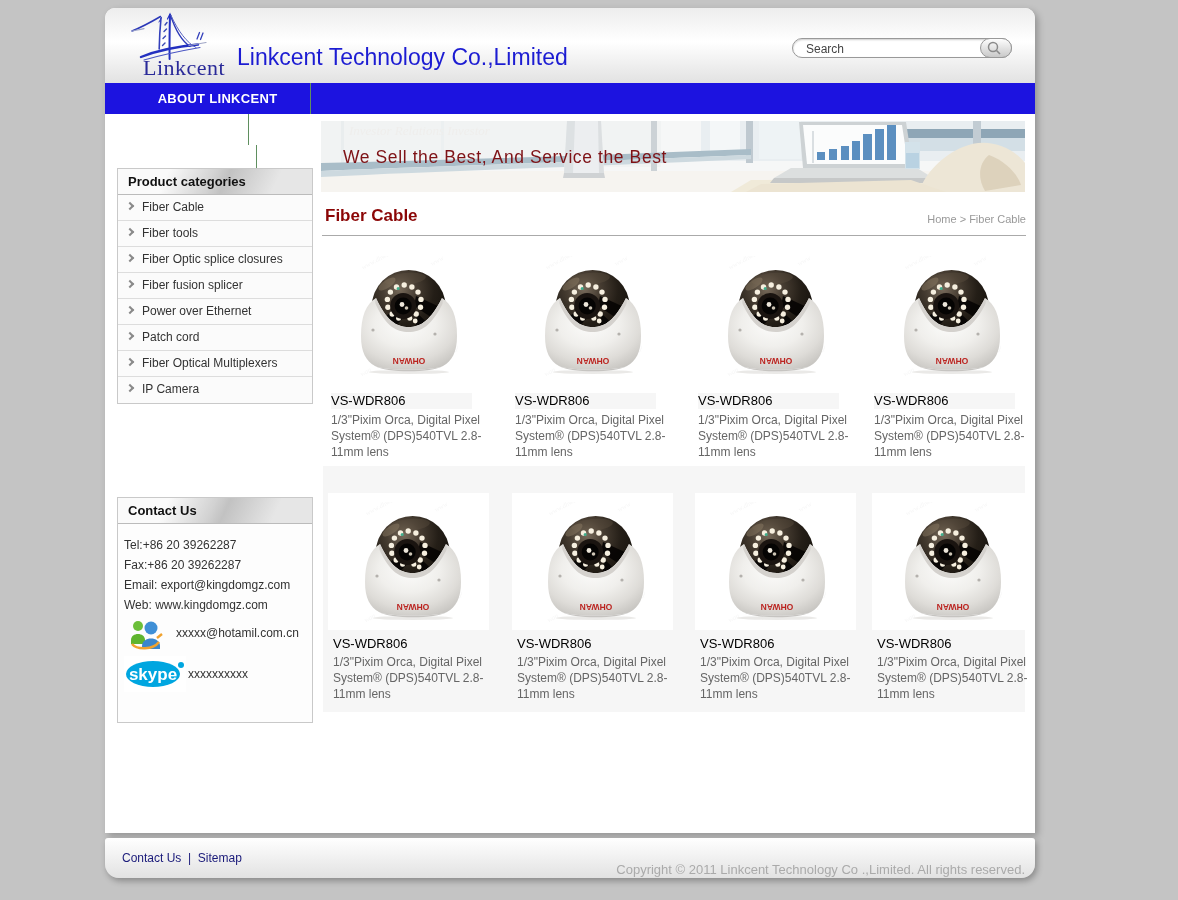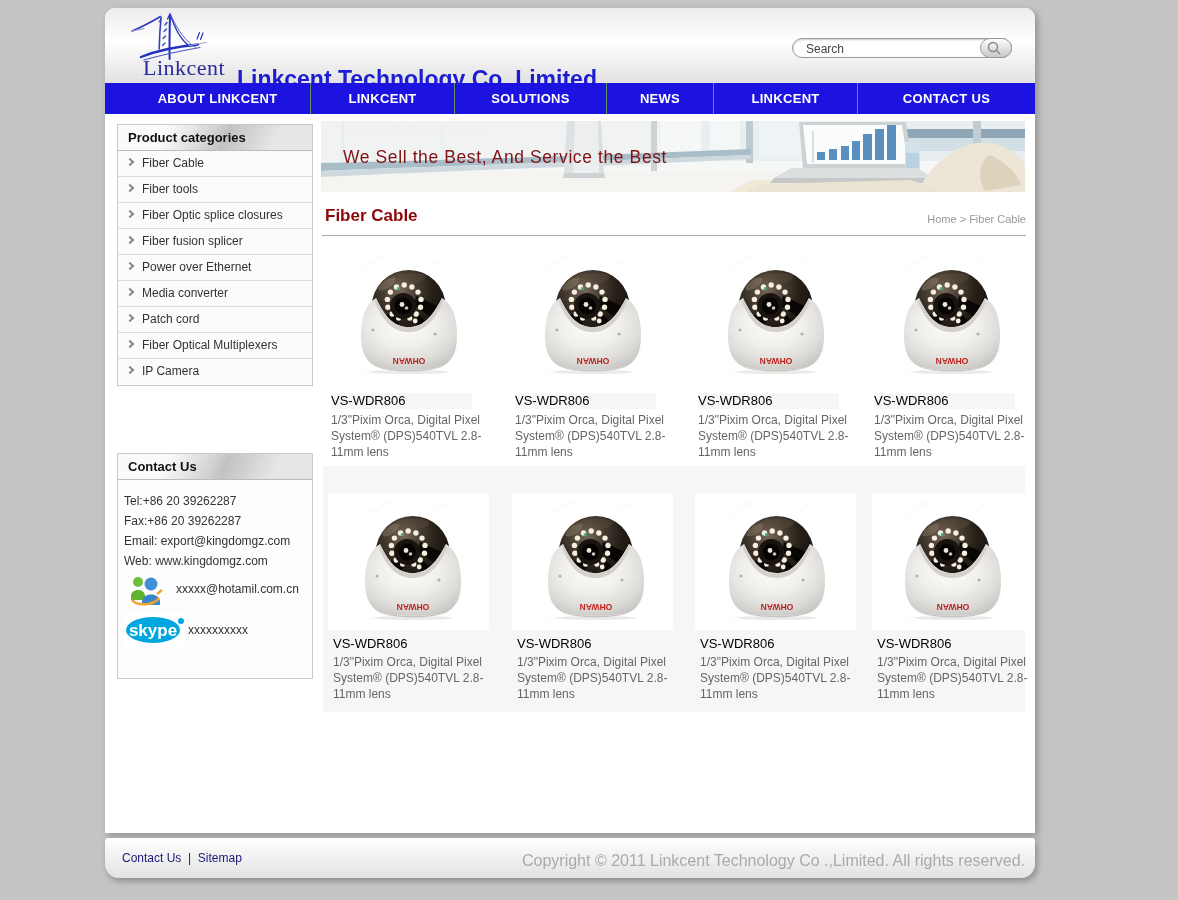--- a/index.html
+++ b/index.html
@@ -1,50 +1,50 @@
 <!DOCTYPE html>
 <html><head>
 <meta charset="utf-8">
 <style>
   * { margin:0; padding:0; box-sizing:border-box; }
   html,body { width:1178px; height:900px; background:#c4c4c4; font-family:"Liberation Sans", sans-serif; overflow:hidden; }
   #page { position:absolute; left:105px; top:8px; width:930px; height:825px; background:#ffffff; border-radius:10px 10px 0 0; box-shadow:3px 3px 7px rgba(0,0,0,0.25); }
   #header { position:absolute; left:0; top:0; width:930px; height:75px; border-radius:10px 10px 0 0; background:linear-gradient(#ededed, #ffffff 45%, #e2e2e2); }
   #logo { position:absolute; left:26px; top:4px; }
   #logotext { position:absolute; left:38px; top:47px; font-family:"Liberation Serif", serif; font-size:22px; color:#2a2a99; letter-spacing:0.5px; }
-  #sitetitle { position:absolute; left:132px; top:36px; font-size:23px; font-weight:bold; color:#1c1cd2; letter-spacing:0px;margin-top:22px; }
+  #sitetitle { position:absolute; left:132px; top:36px; font-size:23px; font-weight:normal; color:#1c1cd2; letter-spacing:0px; }
   #search { position:absolute; left:687px; top:30px; width:220px; height:20px; background:#fff; border:1px solid #999; border-radius:10px; box-shadow:inset 0 1px 2px rgba(0,0,0,0.2); }
   #search .ph { position:absolute; left:13px; top:3px; font-size:12px; color:#444; }
   #search .btn { position:absolute; right:-1px; top:-1px; width:32px; height:20px; border-radius:10px; background:linear-gradient(#fdfdfd,#c9c9c9); border:1px solid #999; }
-  #nav { position:absolute; left:0; top:75px; width:930px; height:31px; background:#1c13e0; display:flex; }
+  #nav { position:absolute; left:0; top:75px; width:930px; height:31px; background:#1c13e0; display:flex;flex-direction:column; }
   #nav .it { height:31px; line-height:31px; text-align:center; color:#fff; font-size:13px; font-weight:bold; border-right:1px solid #5f8f5f; letter-spacing:0.3px; }
   #nav .it:last-child { border-right:none; }
 
-  .sbox { position:absolute; left:12px; width:196px; background:#fdfdfd; border:1px solid #c9c9c9; }
+  .sbox { position:absolute; left:12px; width:196px; background:#fdfdfd; border:1px solid #c9c9c9;margin-top:44px; }
   .sbox .hd { height:26px; line-height:26px; padding-left:10px; font-size:13px; font-weight:bold; color:#111; background:linear-gradient(115deg, #fafafa 25%, #d2d2d2 48%, #c2c2c2 55%, #e6e6e6 80%); border-bottom:1px solid #bbb; }
   #cats { top:116px; }
   #cats .item { height:26px; line-height:25px; border-bottom:1px solid #ddd; font-size:12px; color:#333; padding-left:24px; position:relative; background:#fbfbfb; }
   #cats .item:last-child { border-bottom:none; }
   #cats .item .ar { position:absolute; left:9px; top:8px; width:6px; height:6px; border-right:2px solid #8a8a8a; border-bottom:2px solid #8a8a8a; transform:rotate(-45deg); }
   #contact { top:445px; height:226px; }
   #contact .ln { font-size:12px; color:#333; margin:0 0 0 6px; white-space:nowrap; height:14px; }
 
   #banner { position:absolute; left:216px; top:113px; width:704px; height:71px; overflow:hidden; background:linear-gradient(#f8f9fa, #e9ebec); }
   #pagetitle { position:absolute; left:220px; top:198px; font-size:17px; font-weight:bold; color:#8b0606; }
   #crumb { position:absolute; right:9px; top:205px; font-size:11px; color:#999; }
   #sep { position:absolute; left:217px; top:227px; width:704px; height:1px; background:#aaa; }
 
   .cam { position:absolute; }
   .ptitle { position:absolute; font-size:13px; font-weight:normal; color:#000; background:#f6f6f6; width:141px; height:16px; line-height:15px; }
   .pdesc { position:absolute; font-size:12px; color:#666; line-height:16px; width:160px; }
   #row2 { position:absolute; left:218px; top:458px; width:702px; height:246px; background:#f6f6f6; }
 
   #footer { position:absolute; left:105px; top:838px; width:930px; height:40px; background:linear-gradient(#ffffff, #e2e2e2); border-radius:3px 3px 14px 14px; box-shadow:2px 3px 6px rgba(0,0,0,0.3); }
   #footer .links { position:absolute; left:17px; top:13px; font-size:12px; color:#1a1a7a; }
-  #footer .copy { position:absolute; right:10px; top:14px; font-size:16px; color:#aaa; }
+  #footer .copy { position:absolute; right:10px; top:24px; font-size:13px; color:#aaa; }
 </style>
 </head>
 <body>
 <div id="page">
   <div id="header">
     <svg id="logo" width="76" height="50" viewBox="0 0 76 50">
       <g fill="none" stroke-linecap="round">
         <path d="M39,3 C38.6,18 38.4,33 38.6,47" stroke="#2330c0" stroke-width="2"></path>
         <path d="M36.5,7 L39,2 L41,7" stroke="#2330c0" stroke-width="1.2"></path>
         <path d="M30,6 C29,16 28.4,26 28.2,37" stroke="#3440bb" stroke-width="1.6"></path>
@@ -85,21 +85,20 @@
     <div class="it" style="width:177px">CONTACT US</div>
   </div>
 
   <div class="sbox" id="cats">
     <div class="hd">Product categories</div>
     <div class="item"><span class="ar"></span>Fiber Cable</div>
     <div class="item"><span class="ar"></span>Fiber tools</div>
     <div class="item"><span class="ar"></span>Fiber Optic splice closures</div>
     <div class="item"><span class="ar"></span>Fiber fusion splicer</div>
     <div class="item"><span class="ar"></span>Power over Ethernet</div>
-    <div class="item"><span class="ar"></span>Media converter</div>
     <div class="item"><span class="ar"></span>Patch cord</div>
     <div class="item"><span class="ar"></span>Fiber Optical Multiplexers</div>
     <div class="item"><span class="ar"></span>IP Camera</div>
   </div>
 
   <div class="sbox" id="contact">
     <div class="hd">Contact Us</div>
     <div class="ln" style="margin-top:14px">Tel:+86 20 39262287</div>
     <div class="ln" style="margin-top:6px">Fax:+86 20 39262287</div>
     <div class="ln" style="margin-top:6px">Email: export@kingdomgz.com</div>

